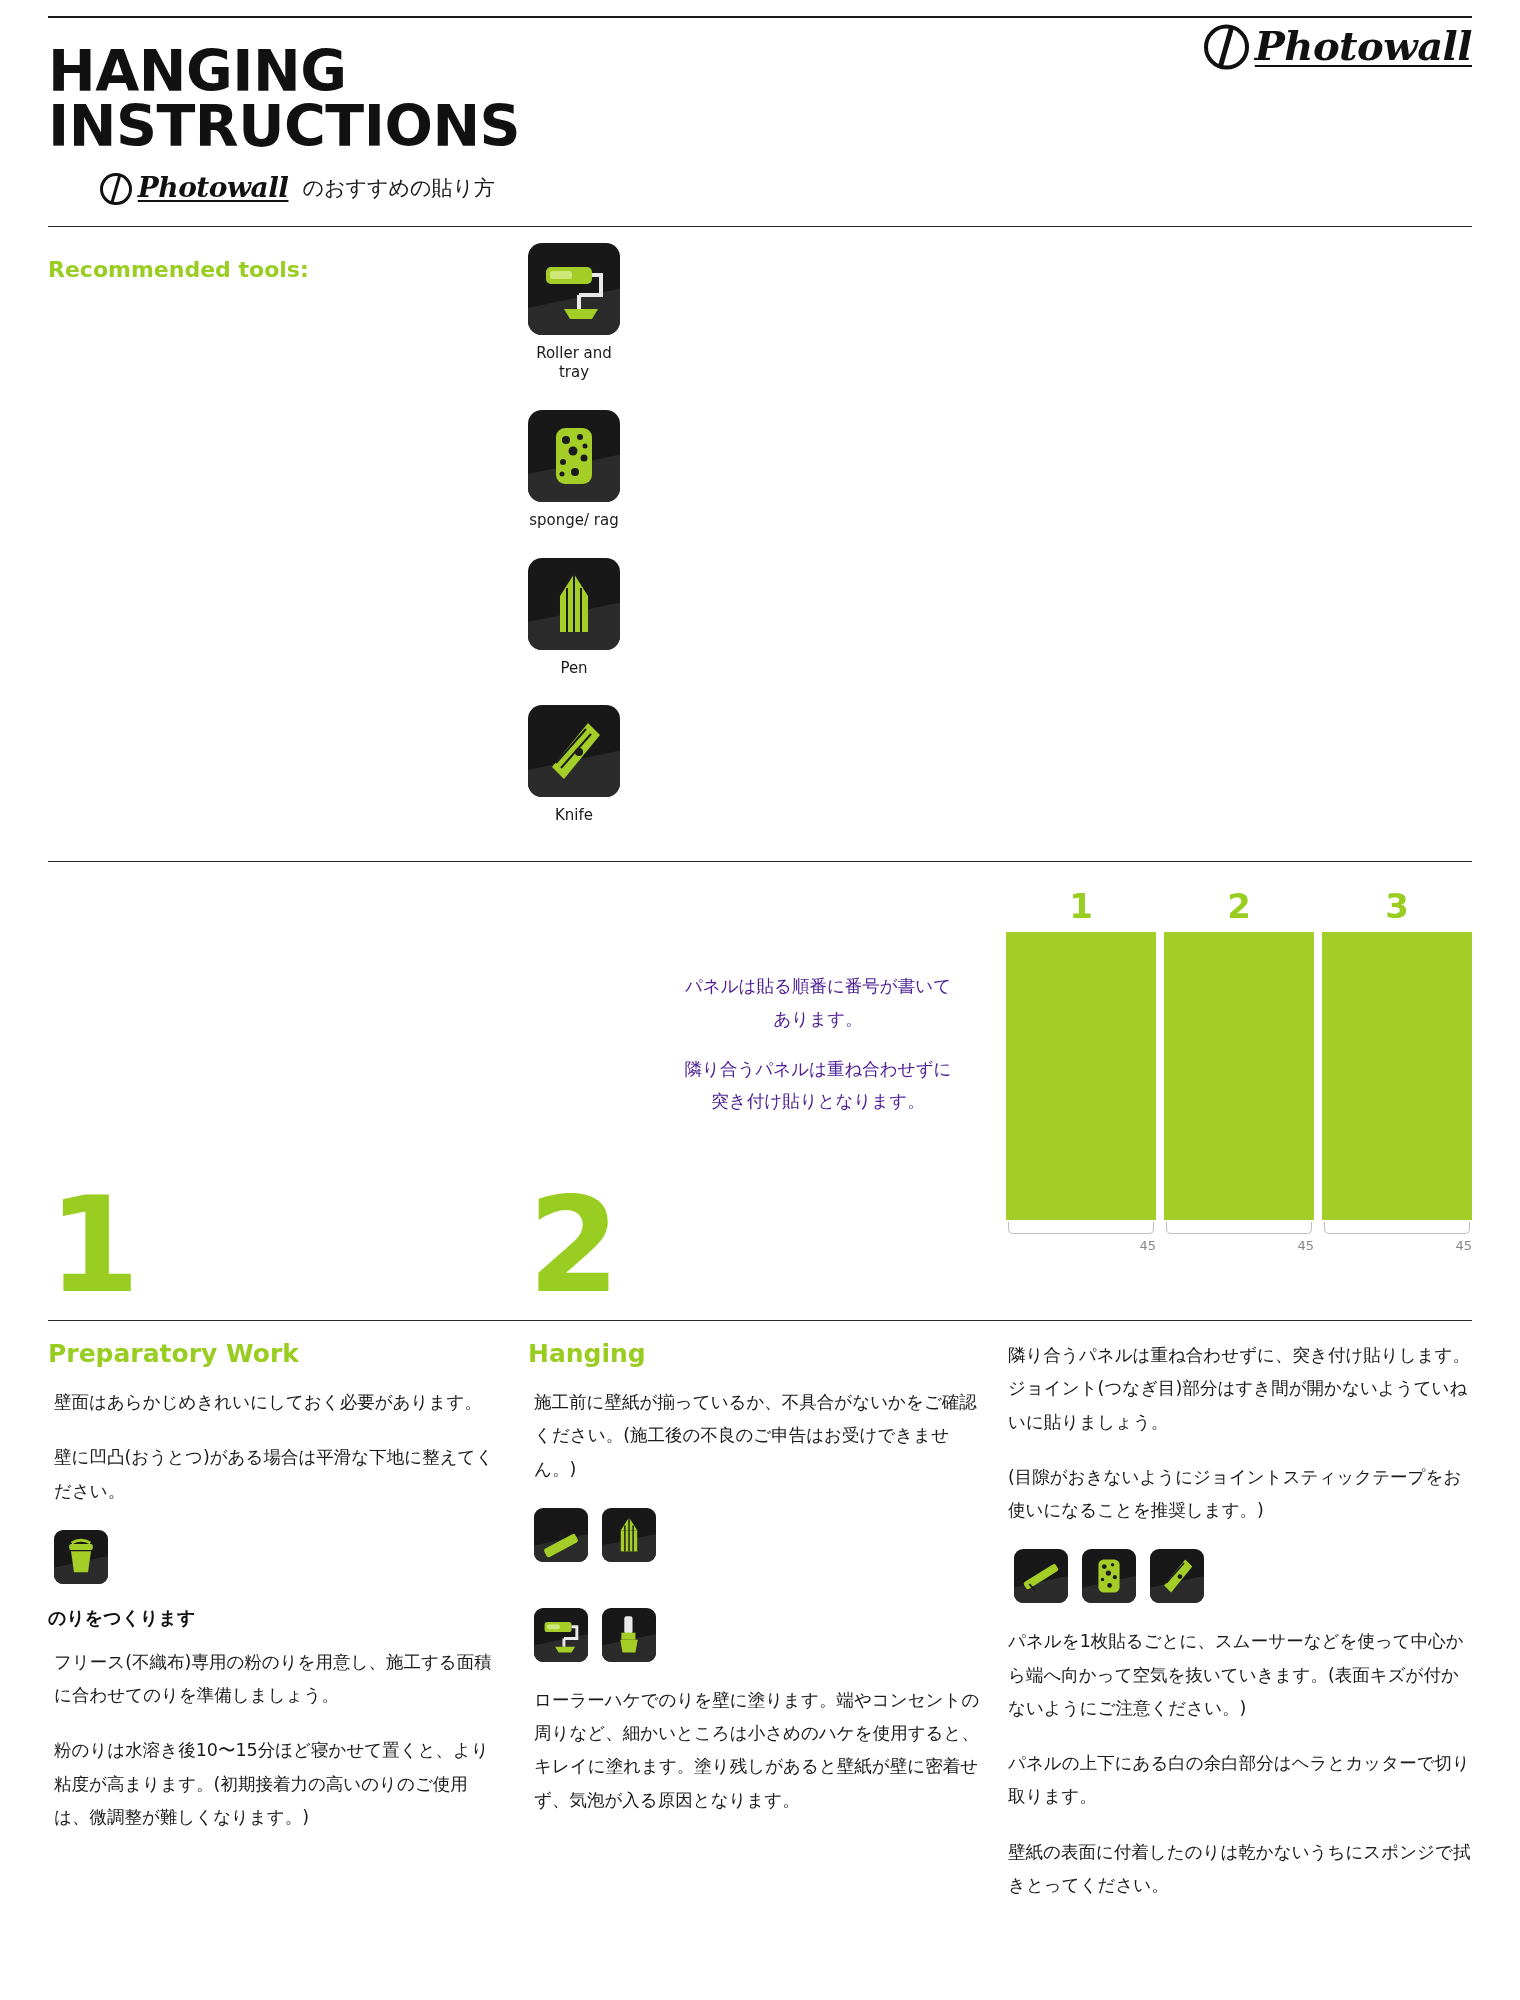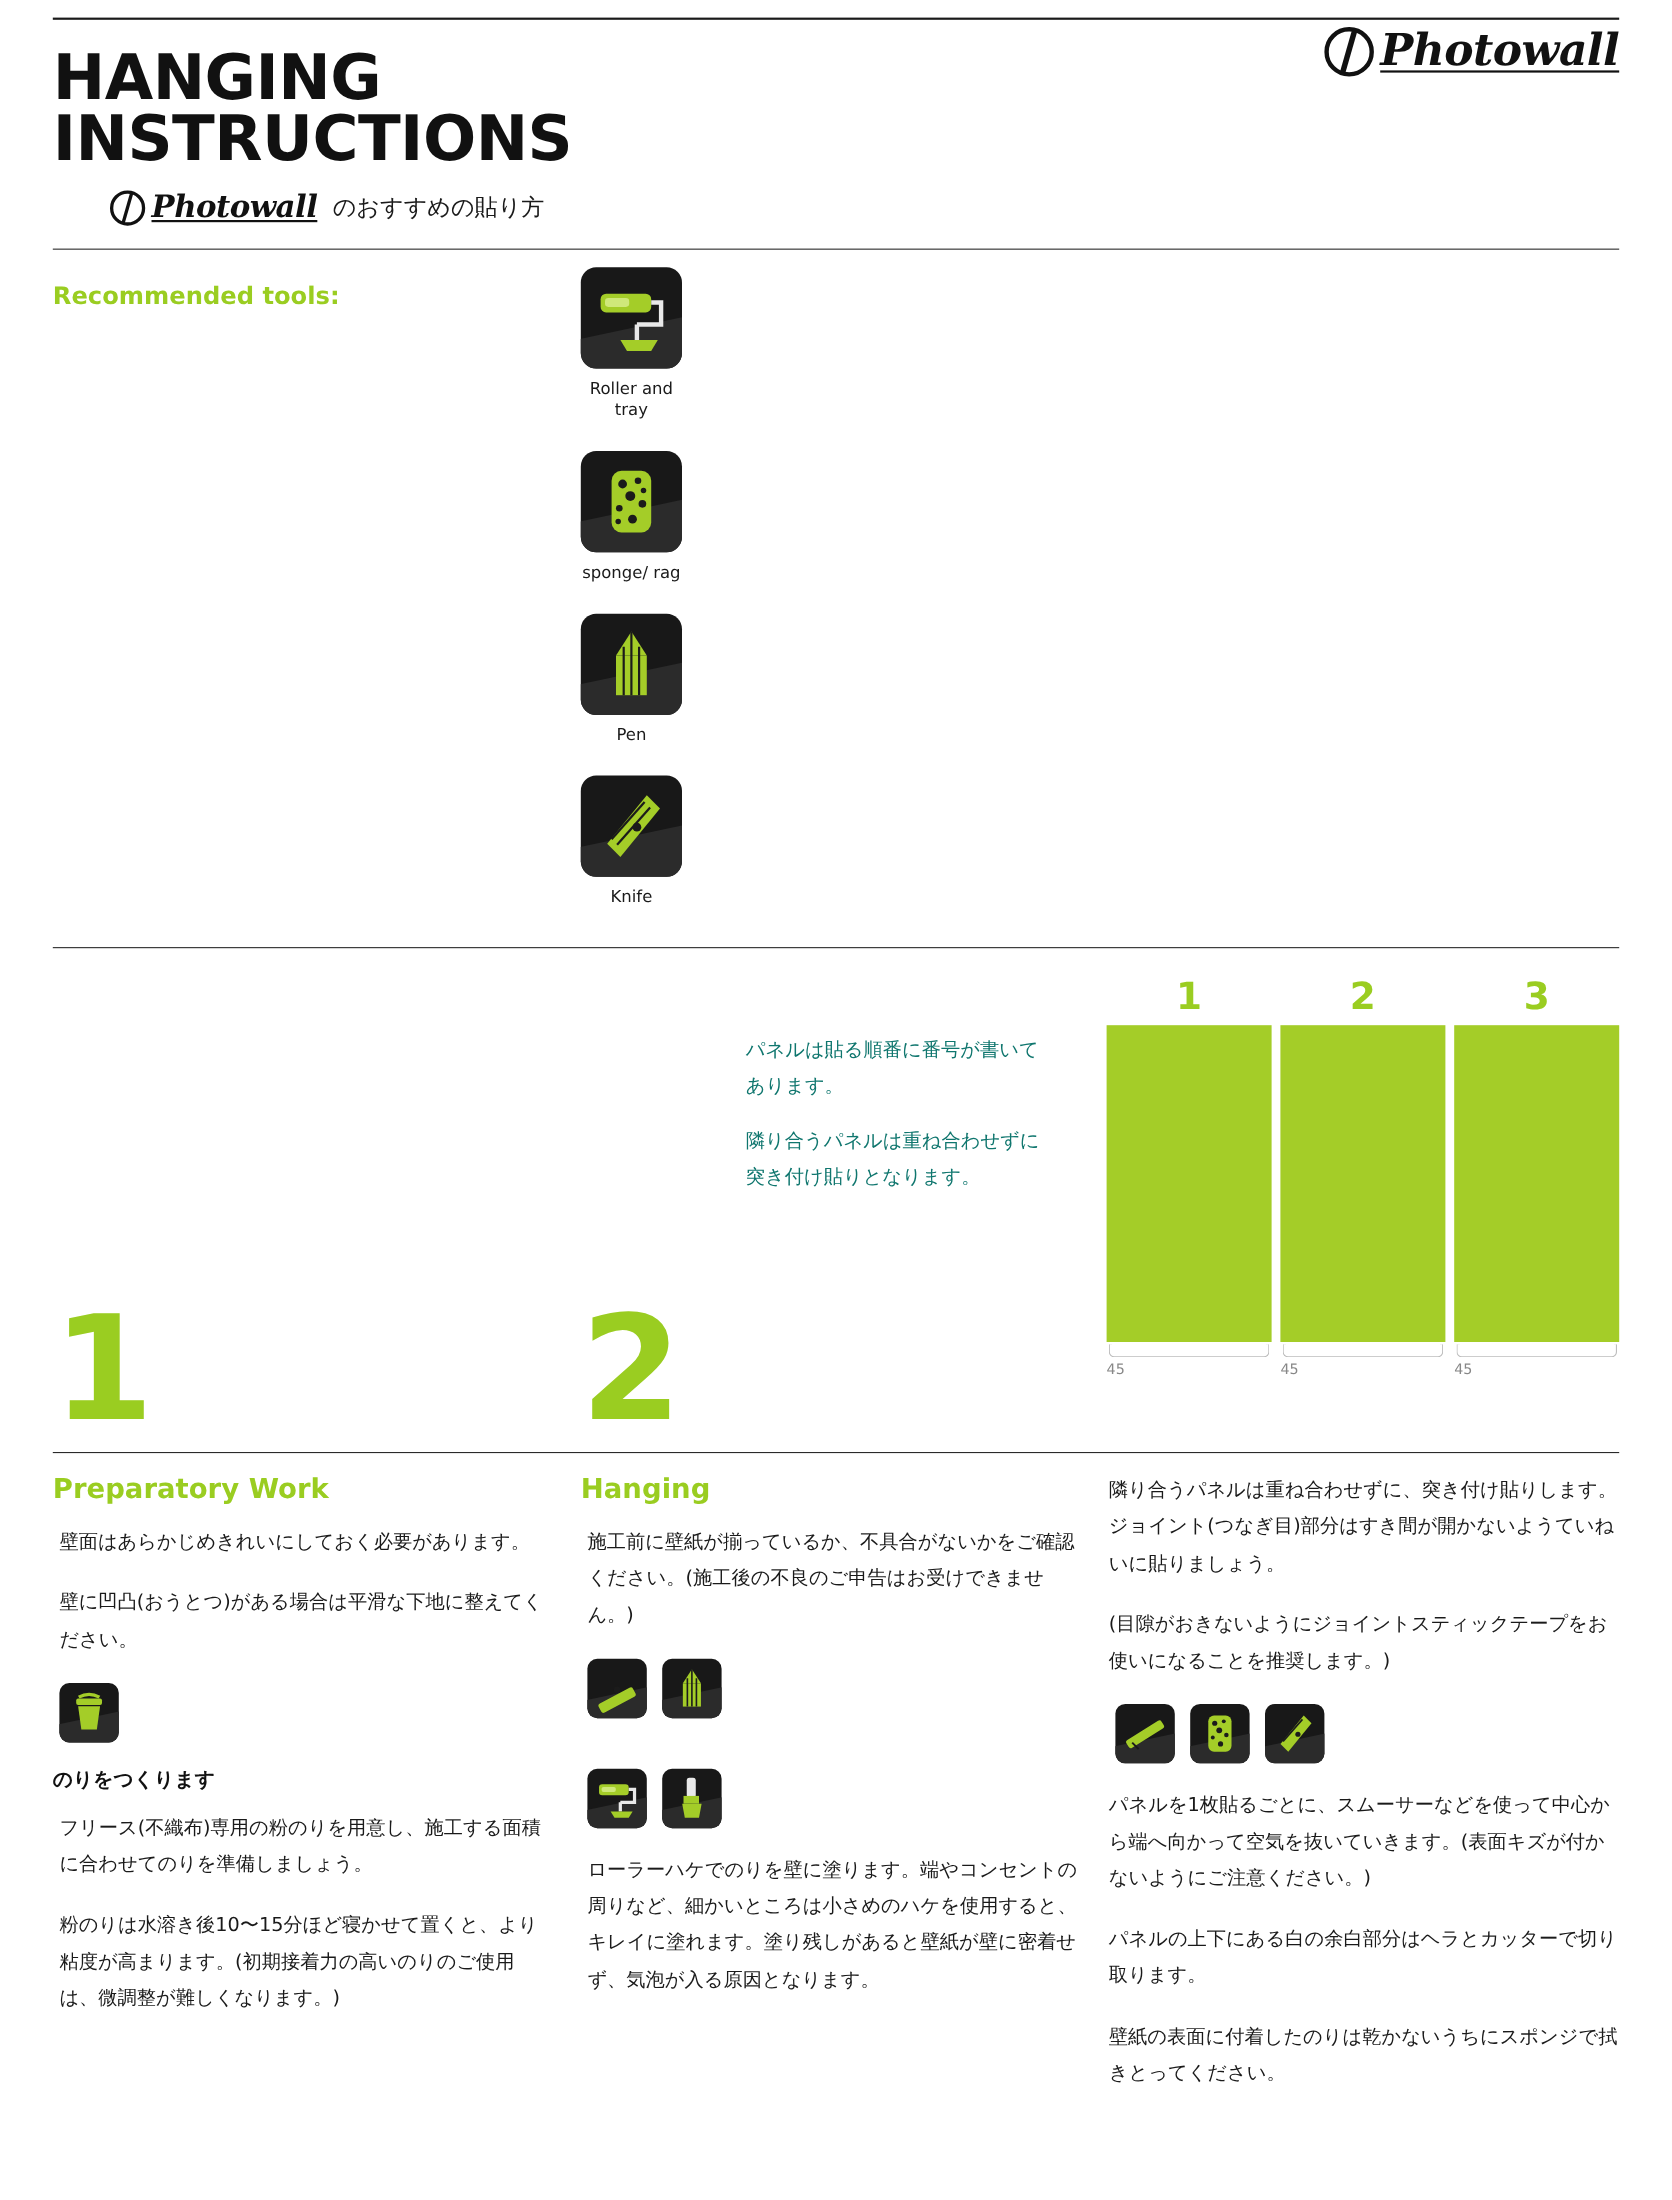--- a/index.html
+++ b/index.html
@@ -179,25 +179,26 @@
     font-size: 132px;
     line-height: 0.8;
     font-weight: bold;
     color: #9acd21;
     font-family: "DejaVu Sans", "Liberation Sans", sans-serif;
   }
 
   .panel-note {
     position: absolute;
     left: 150px;
-    top: 53px;
+    top: 84px;
     font-size: 17.5px;
     line-height: 1.85;
-    color: #0f766e;
+    color: #4c1d95;
     width: 280px;
+    text-align: center;
   }
   .panel-note p { margin: 0 0 18px 0; }
 
   .panels-wrap {
     position: absolute;
     right: 0;
     top: 0;
     width: 466px;
   }
   .panel-numbers {
@@ -221,21 +222,21 @@
     height: 288px;
     background: #a4cd28;
   }
   .measure-row {
     display: flex;
     gap: 8px;
     margin-top: 2px;
   }
   .measure {
     flex: 1;
-    text-align: left;
+    text-align: right;
     position: relative;
     padding-top: 16px;
     font-size: 13px;
     color: #888888;
   }
   .measure::before {
     content: "";
     position: absolute;
     left: 2px; right: 2px; top: 0;
     height: 11px;

